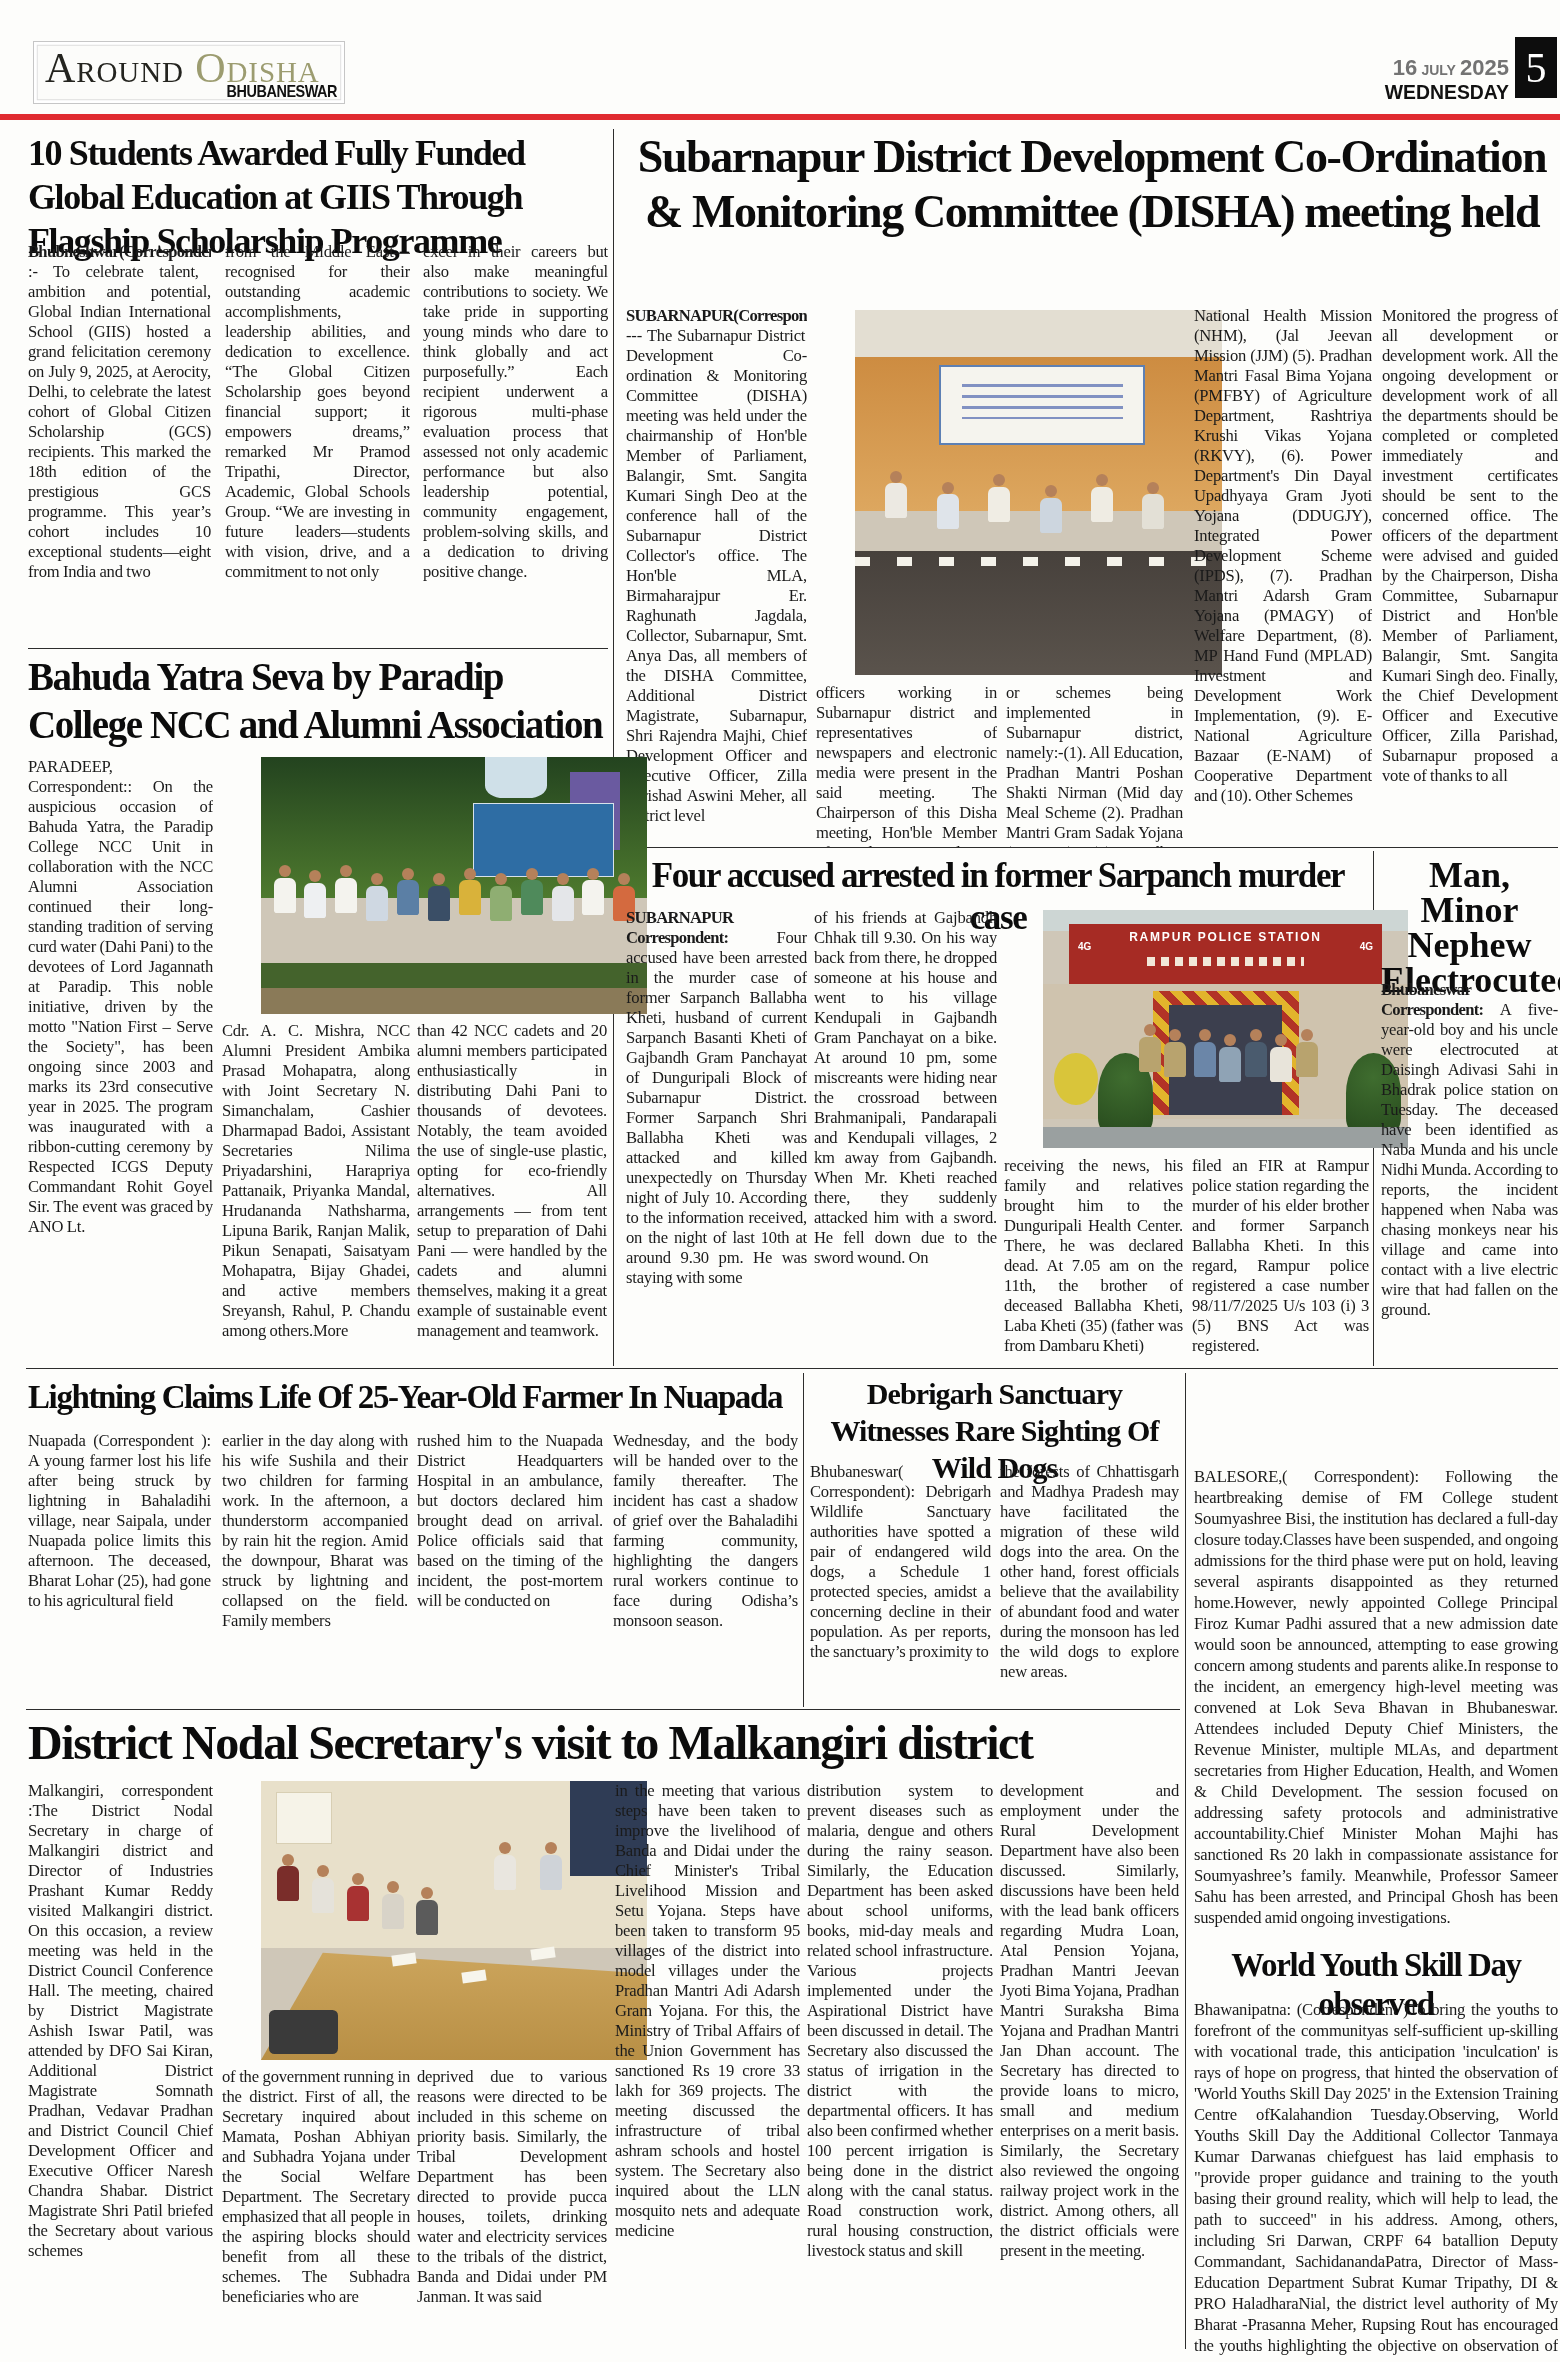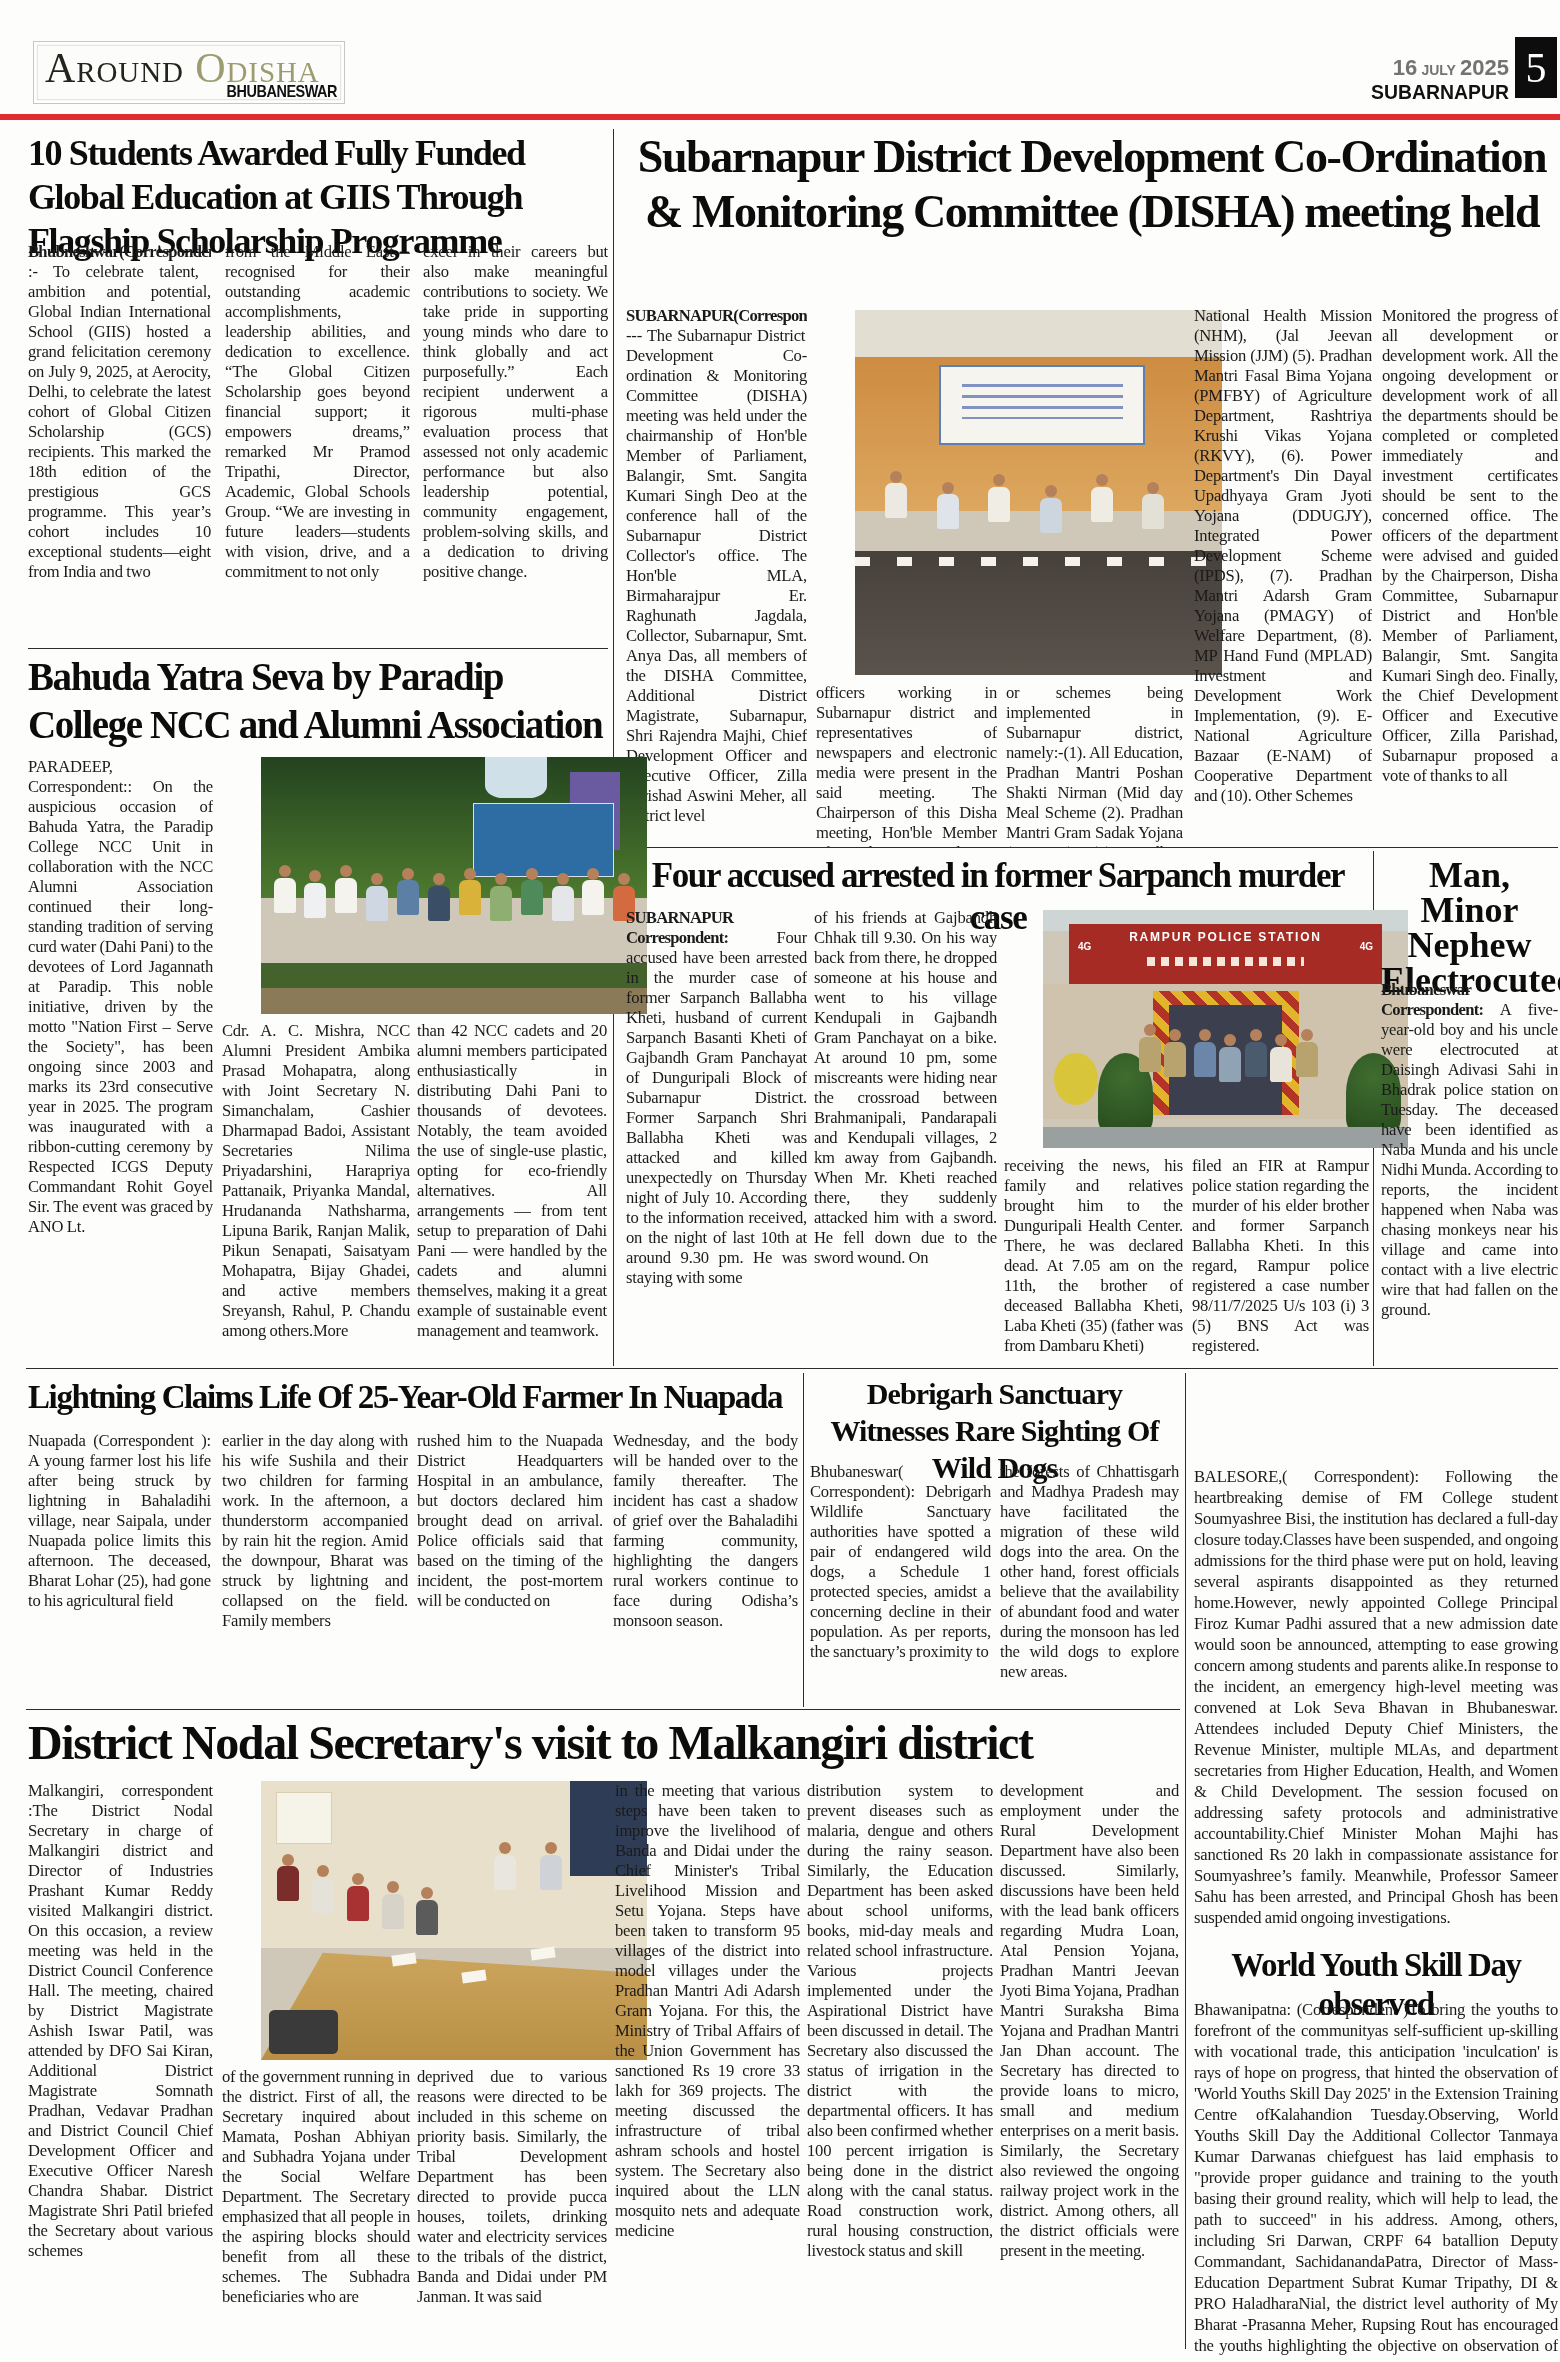--- a/index.html
+++ b/index.html
@@ -93,21 +93,21 @@
       <span class="b1">Around</span>
       <span class="b2">Odisha</span>
     </div>
     <div class="city">BHUBANESWAR</div>
   </div>
   <div id="date-line">
     <span class="big">16</span>
     <span class="small">JULY</span>
     <span class="big">2025</span>
   </div>
-  <div id="weekday">SUBARNAPUR</div>
+  <div id="weekday">WEDNESDAY</div>
   <div id="page-num">5</div>
   <div id="red-rule"></div>
 
   <div class="vr" style="left:613px;top:129px;height:1237px"></div>
   <div class="vr" style="left:1373px;top:851px;height:515px"></div>
   <div class="vr" style="left:803px;top:1373px;height:334px"></div>
   <div class="vr" style="left:1185px;top:1373px;height:976px"></div>
   <div class="hrule" style="left:28px;top:648px;width:580px"></div>
   <div class="hrule" style="left:626px;top:847px;width:932px"></div>
   <div class="hrule" style="left:26px;top:1368px;width:1532px"></div>

